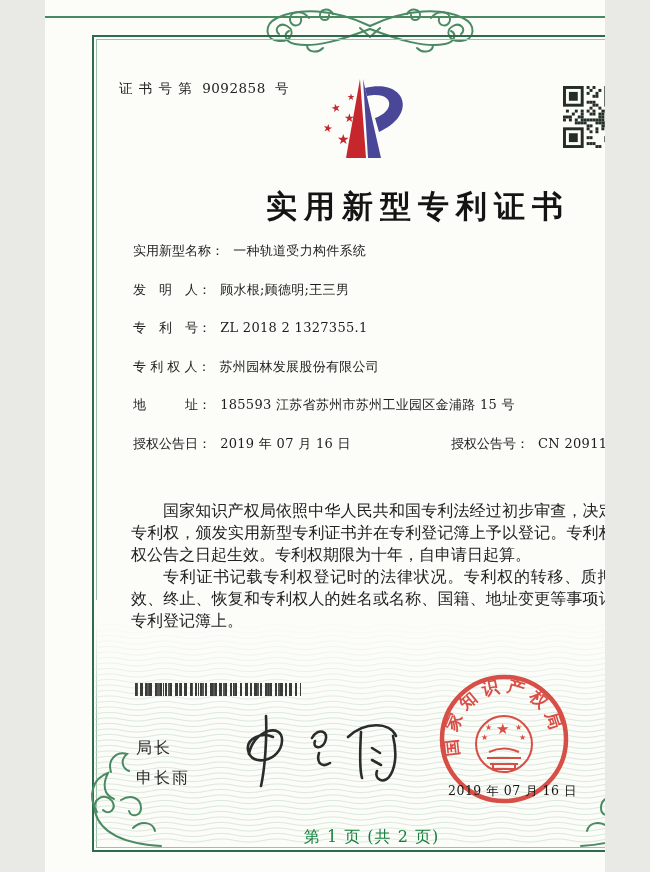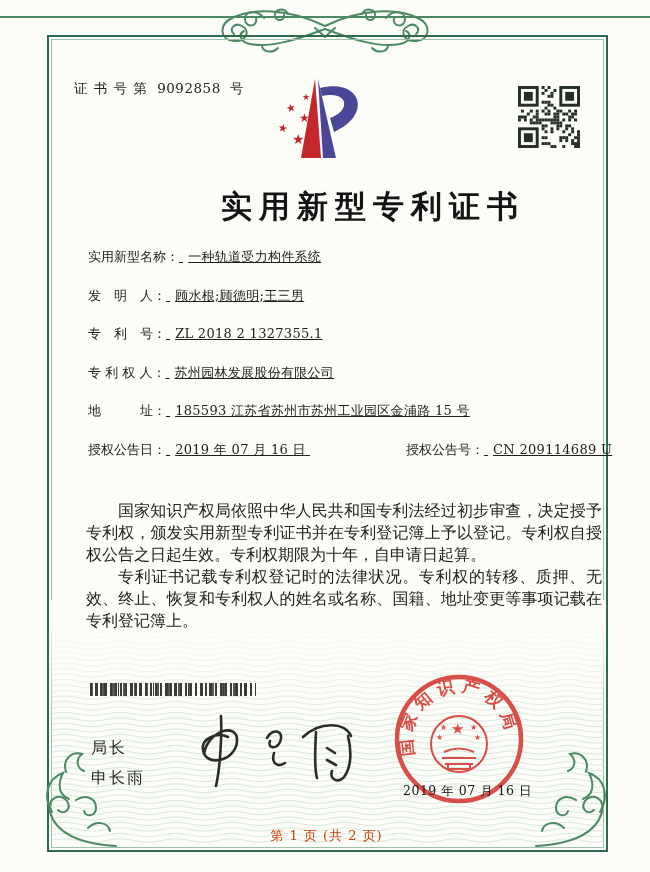--- a/index.html
+++ b/index.html
@@ -1,18 +1,18 @@
 <!DOCTYPE html>
 <html style="--border_green: #2f6a4c; --ornament_green: #4a8a63; --wave_green: #c9dfcf; --seal_red: #d6423a; --logo_red: #c5272d; --logo_purple: #4a4698; --qr_dark: #242e27; --text: #1f1f1f;"><head>
 <meta charset="utf-8">
 <style>
   html,body{margin:0;padding:0;}
   body{background:#e9e9e5;}
   .page{
-    position:relative;width:650px;height:872px;margin:0 auto;
+    position:relative;width:560px;height:872px;margin:0 auto;
     background:#fcfcf8;overflow:hidden;
     font-family:"DejaVu Serif","Liberation Serif",serif;color:var(--text,#1f1f1f);
   }
   
   .top-frame-line{position:absolute;left:0;top:16px;width:650px;height:2px;background:var(--ornament_green,#4a8a63);}
   .ornament{position:absolute;pointer-events:none;}
   .ornament svg{display:block;}
   
   .inner-frame{position:absolute;left:47px;top:35px;width:557px;height:813px;border:2px solid var(--border_green,#2f6a4c);}
   .inner-frame::after{content:"";position:absolute;inset:2px;border:1px solid #9cc0aa;}
@@ -20,40 +20,40 @@
   .guilloche{position:absolute;left:50px;top:600px;width:554px;height:246px;opacity:.85;}
   .guilloche-fade{position:absolute;left:50px;top:600px;width:554px;height:120px;background:linear-gradient(to bottom,#fcfcf8 15%,rgba(252,252,248,0));}
   
   .cert-no{position:absolute;left:74px;top:80px;font-size:13.5px;letter-spacing:1px;color:#222;}
   .cert-no .num{margin:0 4px;letter-spacing:.5px;}
   .logo{position:absolute;left:268px;top:74px;width:112px;height:94px;}
   .qr{position:absolute;left:518px;top:86px;width:62px;height:62px;}
   .title{position:absolute;left:0;top:186px;width:650px;text-align:center;
     font-size:31px;font-weight:700;letter-spacing:7px;color:#141414;padding-left:48px;}
   
-  .fields{position:absolute;left:88px;top:248px;width:500px;font-size:13px;text-decoration:underline;}
+  .fields{position:absolute;left:88px;top:242px;width:500px;font-size:13px;}
   .field-row{height:17px;line-height:17px;margin-bottom:21.5px;white-space:nowrap;}
   .field-label{display:inline-block;color:#1d1d1d;}
   .field-value{margin-left:5px;color:#1d1d1d;letter-spacing:.3px;}
   .grant-pair2{margin-left:96px;}
   
   .body-text{position:absolute;left:86px;top:500px;width:516px;font-size:16px;line-height:22px;
     text-align:justify;color:#222;}
   .body-text p{margin:0;text-indent:2em;}
   
   .barcode{position:absolute;left:90px;top:683px;width:166px;height:13px;
     background:
       repeating-linear-gradient(90deg,#3b3b39 0 2px,rgba(0,0,0,0) 2px 5px),
       repeating-linear-gradient(90deg,#3b3b39 0 1px,rgba(0,0,0,0) 1px 7px),
       repeating-linear-gradient(90deg,rgba(59,59,57,.85) 0 3px,rgba(0,0,0,0) 3px 11px);}
   .signer{position:absolute;left:91px;top:733px;font-size:16px;line-height:30px;color:#2a2a2a;letter-spacing:2px;}
   .signature{position:absolute;left:190px;top:710px;width:165px;height:88px;}
   .seal{position:absolute;left:388px;top:668px;width:142px;height:142px;opacity:.93;}
   .seal-date{position:absolute;left:403px;top:783px;font-size:12.5px;letter-spacing:.5px;color:#161616;white-space:nowrap;}
-  .footer{position:absolute;left:48px;top:827px;width:557px;text-align:center;font-size:13px;letter-spacing:1px;color:#c2410c;}
+  .footer{position:absolute;left:48px;top:827px;width:557px;text-align:center;font-size:16px;letter-spacing:1px;color:#15803d;}
 </style>
 </head>
 <body>
 
 <div class="page">
 
   <div class="top-frame-line"></div>
   <div class="ornament" style="left:168px;top:4px;">
     <svg width="314" height="56" viewBox="0 0 314 56">
       <g fill="none" stroke="#4a8a63" stroke-width="2" stroke-linecap="round">

